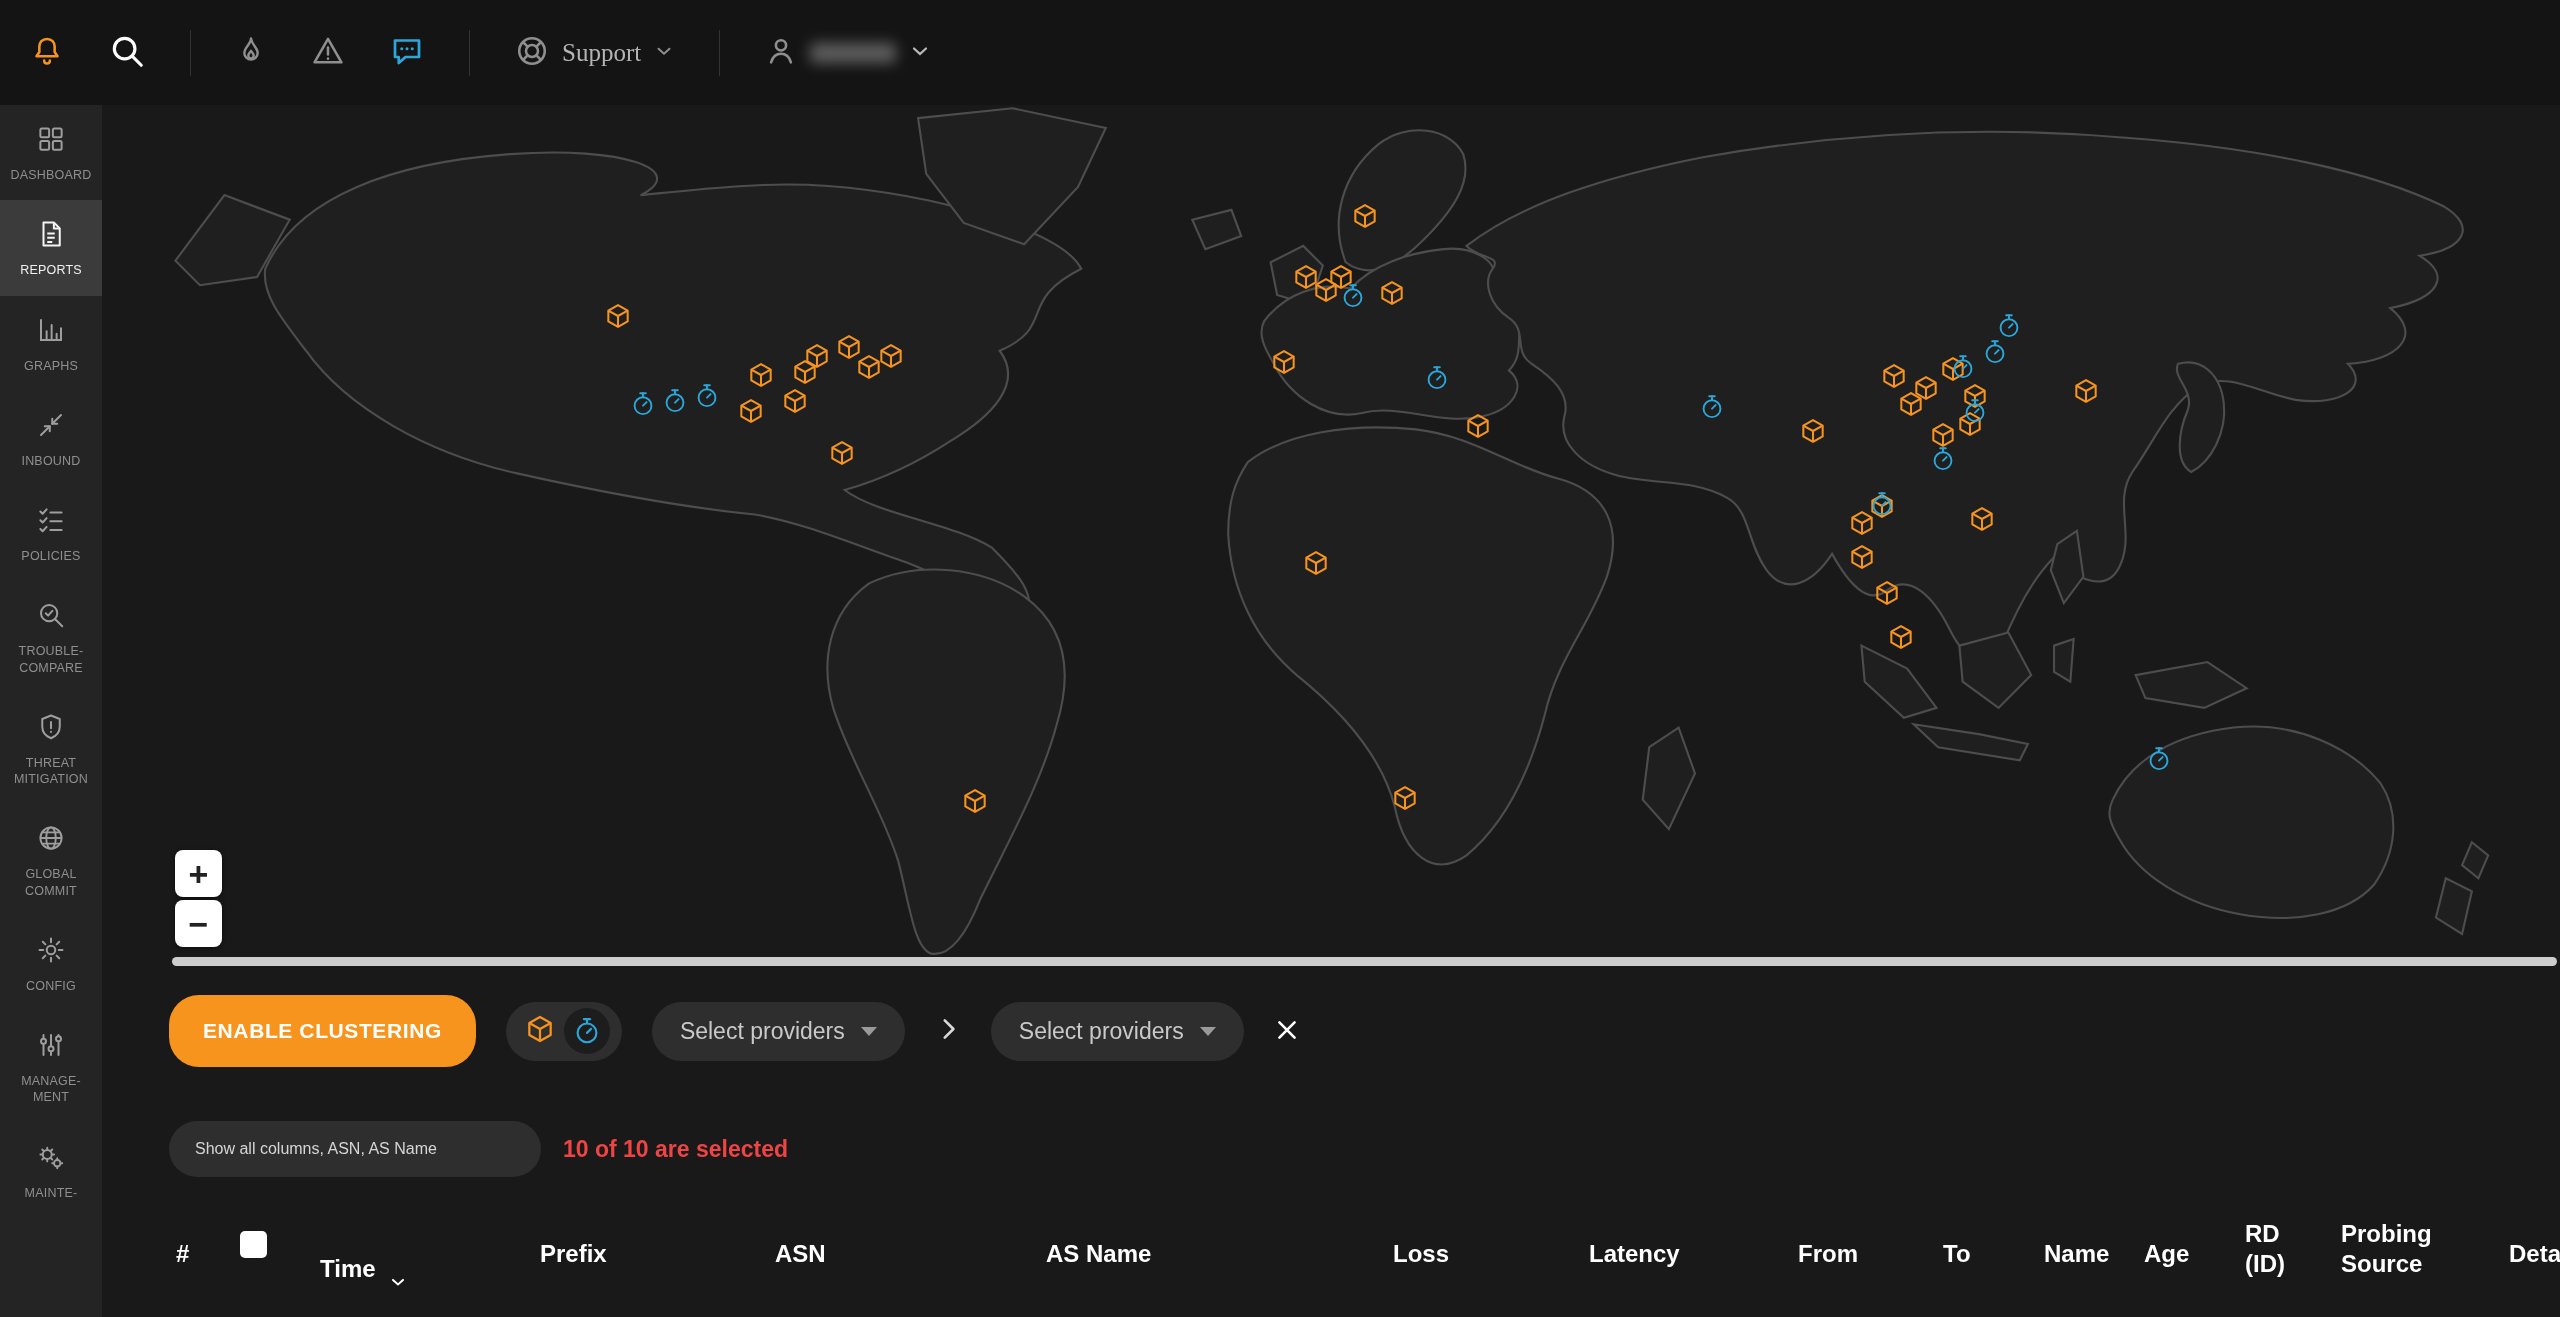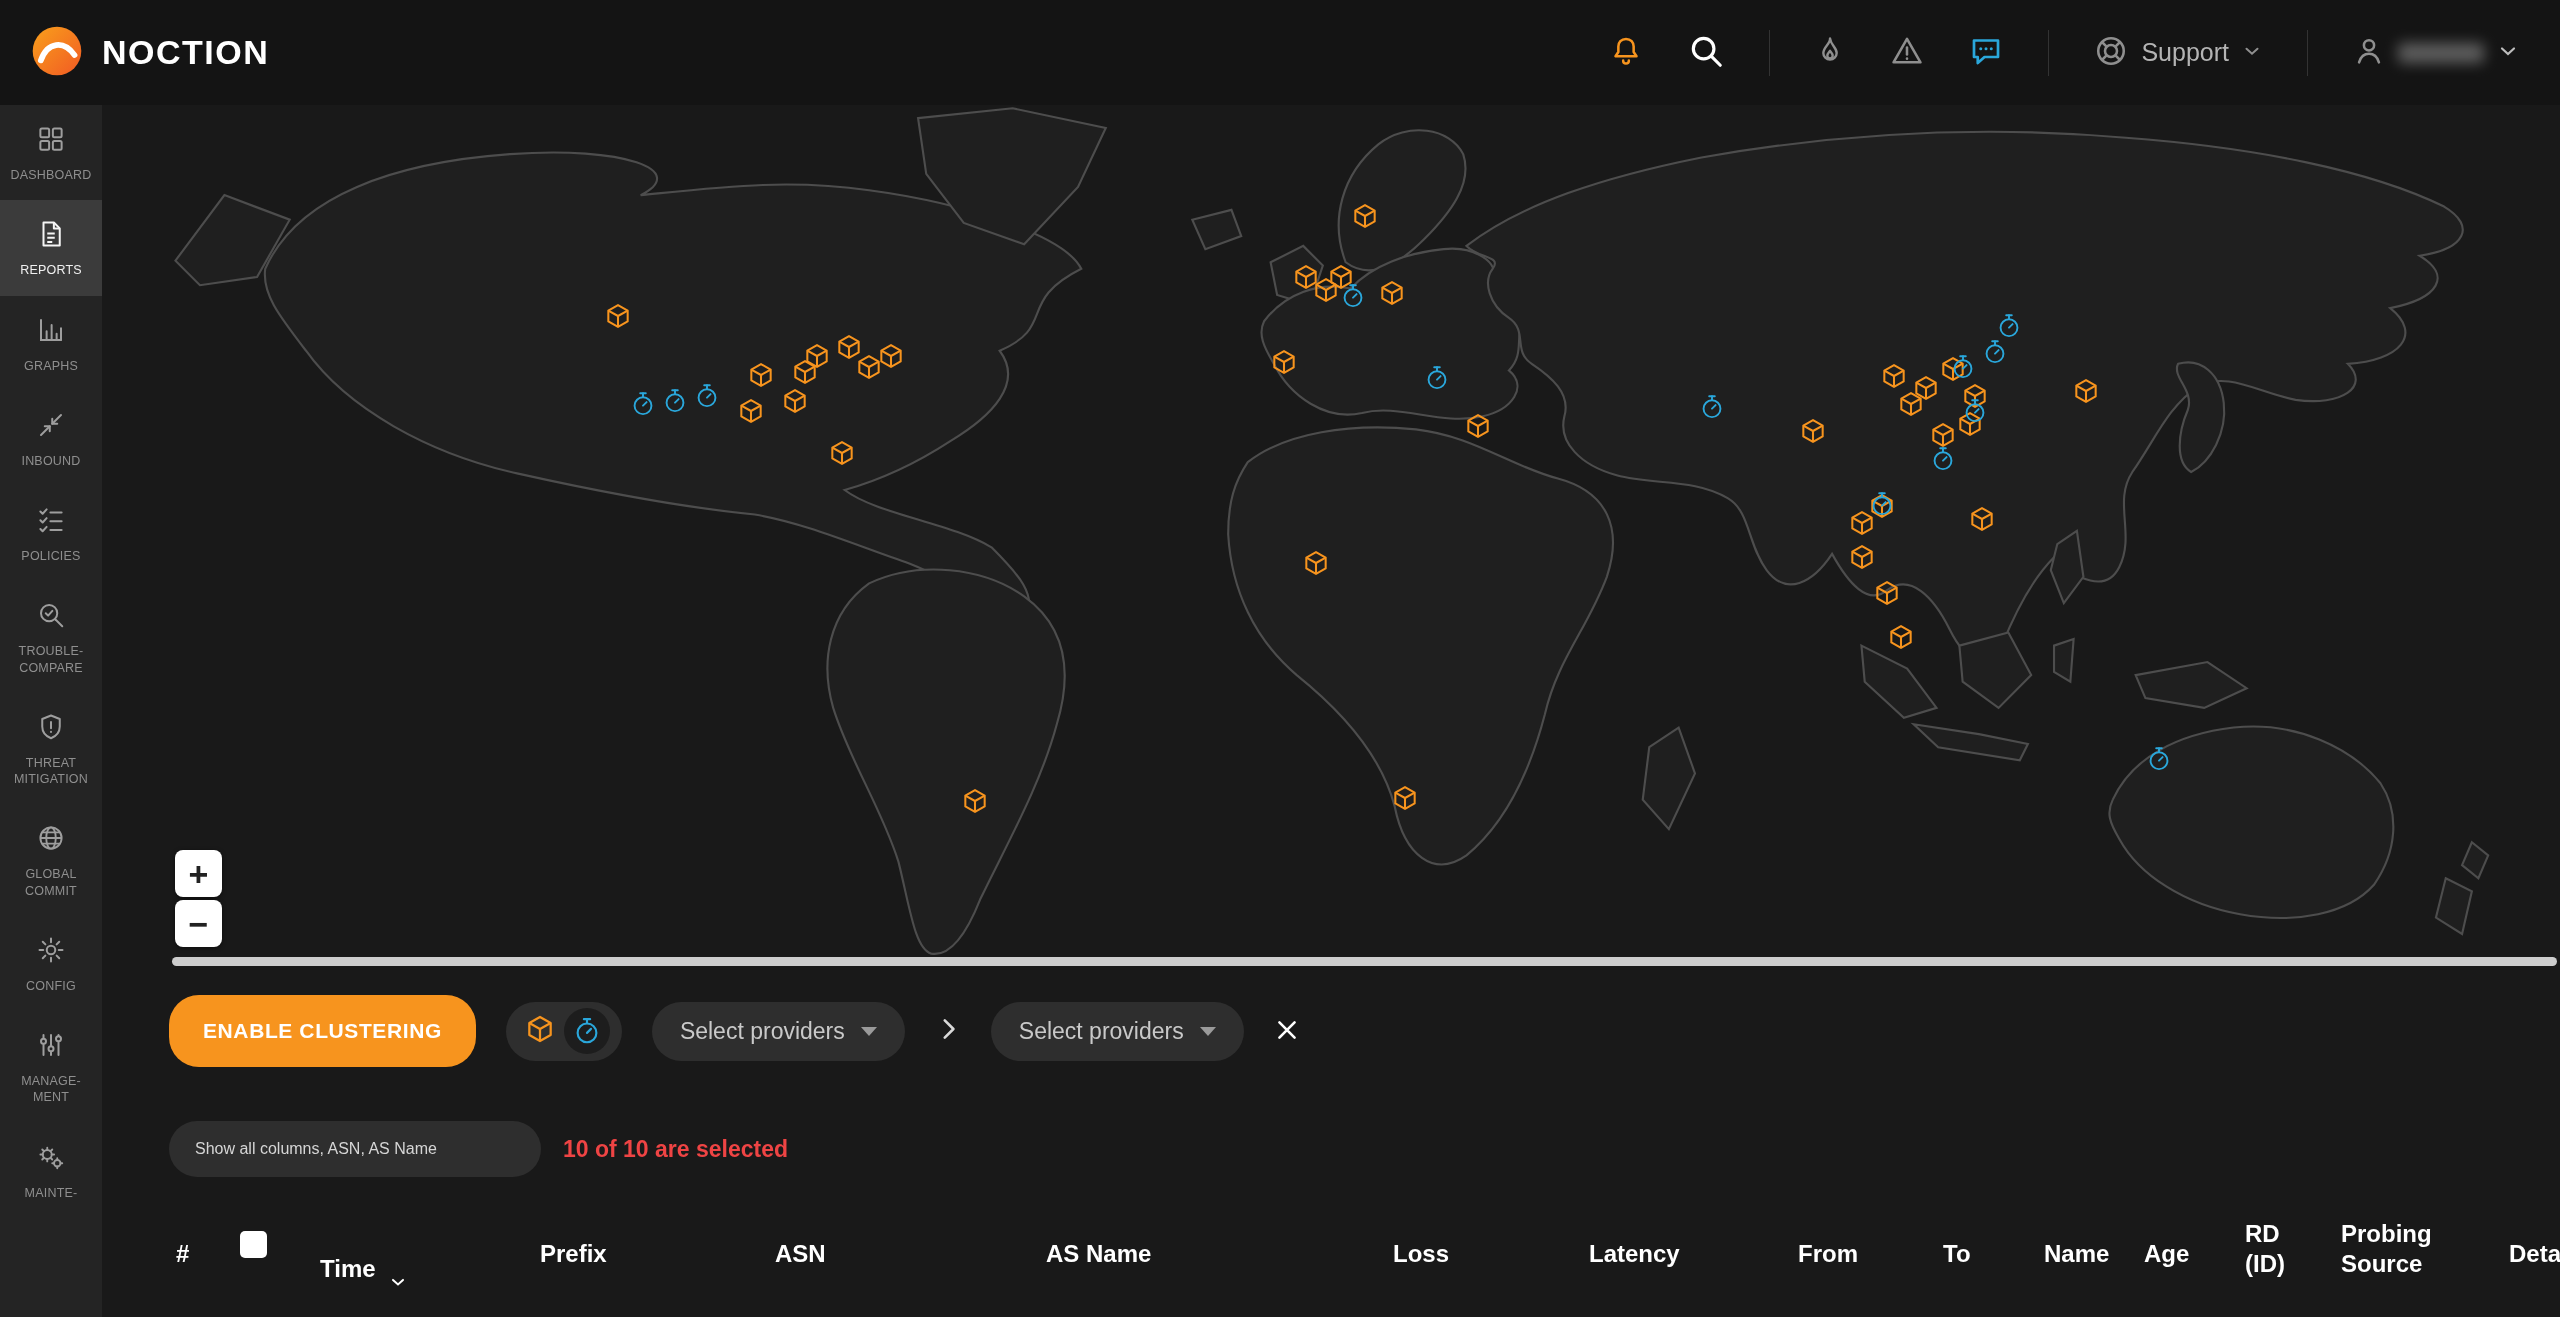--- a/index.html
+++ b/index.html
@@ -5,21 +5,21 @@
   * { margin:0; padding:0; box-sizing:border-box; }
   html,body { width:2560px; height:1317px; overflow:hidden; background:#191919;
     font-family:"Liberation Sans", sans-serif; }
   button { font-family:inherit; border:none; cursor:pointer; background:none; }
 
   
   .topbar { height:105px; background:#141414; display:flex; align-items:center;
     justify-content:space-between; padding:0 40px 0 30px; }
   .brand { display:flex; align-items:center; gap:18px; }
   .brand-name { color:#ffffff; font-size:34px; font-weight:bold; letter-spacing:1.5px; }
-  .topbar-right { display:flex; align-items:center; gap:44px; }
+  .topbar-right { display:flex; align-items:center; gap:44px;font-family:Liberation Serif, serif; }
   .tb-divider { width:1px; height:46px; background:#333333; }
   .icon-btn { display:flex; align-items:center; justify-content:center; }
   .support-menu,.user-menu { display:flex; align-items:center; gap:12px; cursor:pointer; }
   .support-label { color:#b4b4b4; font-size:25px; }
   .user-blur { width:86px; height:20px; border-radius:4px; background:#9a9a9a;
     filter:blur(7px); opacity:.55; }
 
   
   .main { display:flex; height:1212px; }
   .sidebar { width:102px; background:#242424; display:flex; flex-direction:column; overflow:hidden; }
@@ -80,35 +80,20 @@
   .th-time { display:flex; align-items:center; gap:12px; }
   .hdr-checkbox { position:absolute; left:138px; top:14px; width:27px; height:27px;
     background:#ffffff; border-radius:5px; cursor:pointer; }
 </style>
 </head>
 <body>
 
 <div>
 
   <header class="topbar">
-    <div class="brand">
-      <span>
-        <svg width="54" height="54" viewBox="0 0 40 40">
-          <defs>
-              <linearGradient id="lg" x1="0" y1="0" x2="1" y2="1">
-            <stop offset="0" stop-color="#f9a01b"></stop>
-                <stop offset="1" stop-color="#f15a24"></stop>
-          </linearGradient>
-            </defs>
-          <circle cx="20" cy="20" r="18" fill="url(#lg)"></circle>
-          <path d="M8 27 C13 13, 25 12, 33 23" stroke="#ffffff" stroke-width="4.2" fill="none" stroke-linecap="round"></path>
-        </svg>
-      </span>
-      <span class="brand-name">NOCTION</span>
-    </div>
 
     <div class="topbar-right">
       <button class="icon-btn">
         <span>
           <svg width="34" height="34" viewBox="0 0 24 24" fill="none" stroke="#f7941e" stroke-width="1.8" stroke-linejoin="round" stroke-linecap="round">
             <path d="M12 3.5 c-3.4 0 -5.4 2.4 -5.4 5.4 v3.8 l-2 3 h14.8 l-2 -3 v-3.8 c0-3-2-5.4-5.4-5.4 Z"></path>
             <path d="M10 18.8 a2 2 0 0 0 4 0"></path>
           </svg>
         </span>
       </button>

